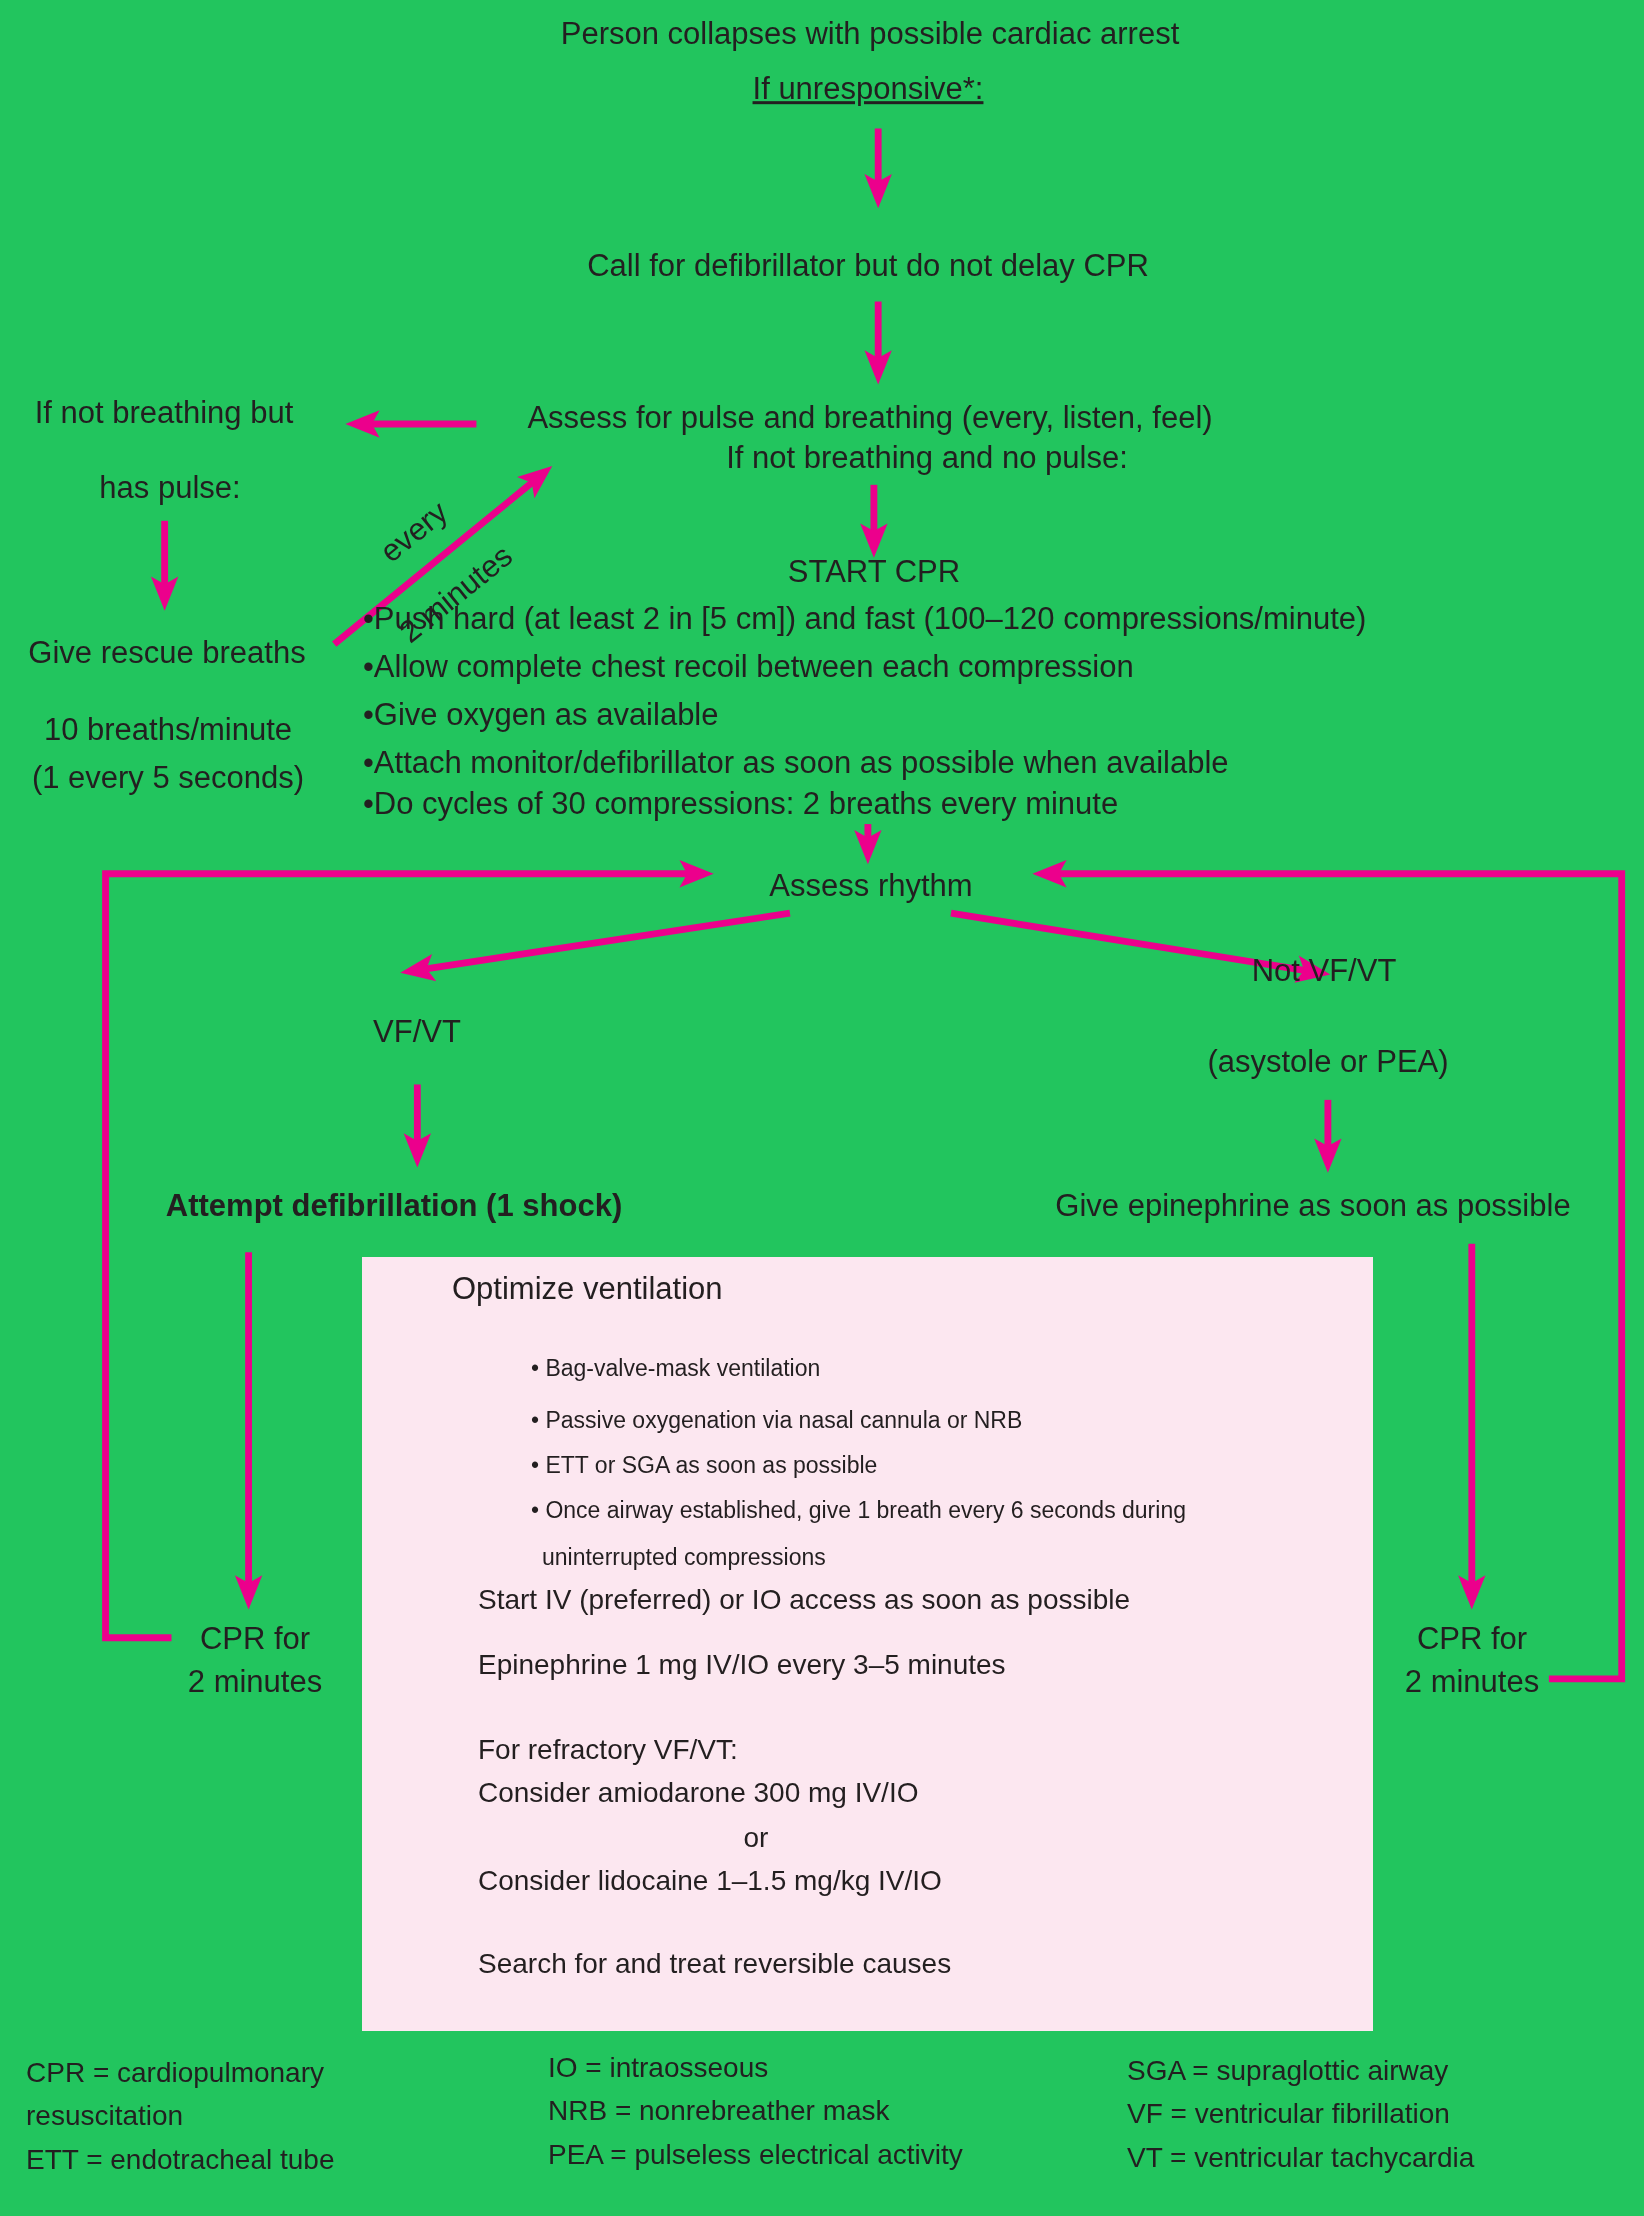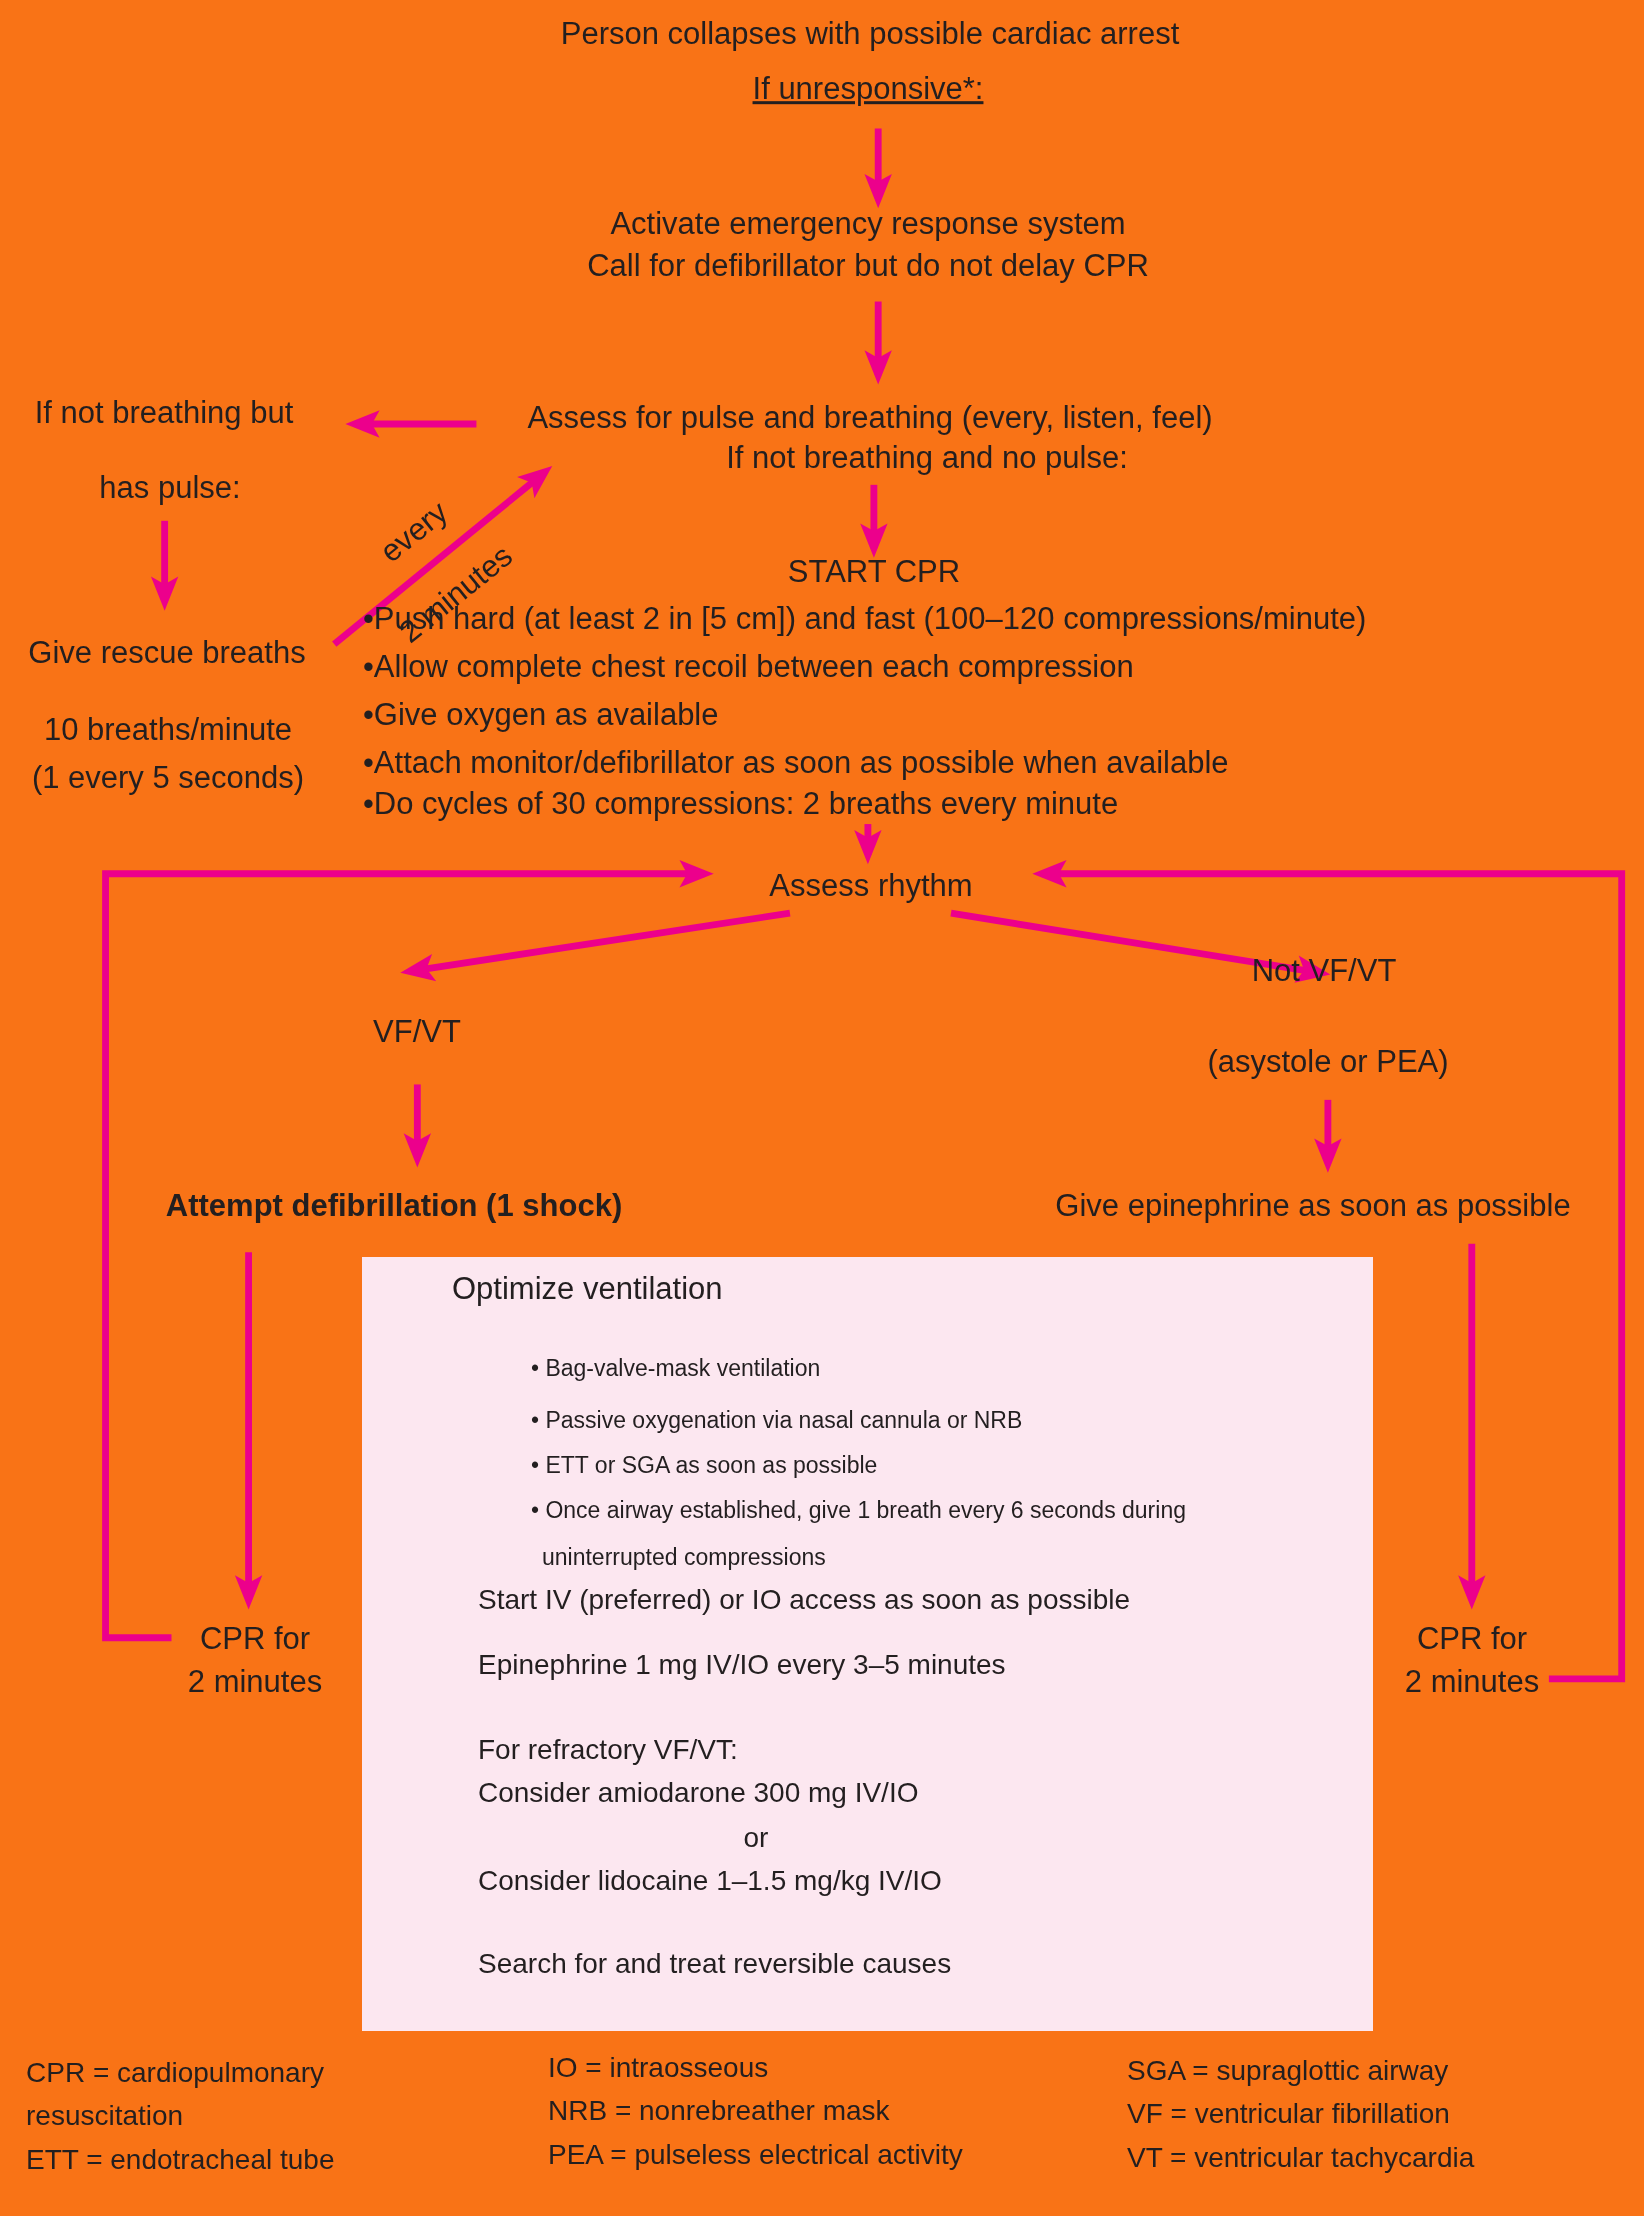--- a/index.html
+++ b/index.html
@@ -1,19 +1,19 @@
 <!DOCTYPE html>
 <html style="font-size:13.7px"><head>
 <meta charset="utf-8">
 <style>
   html,body{margin:0;padding:0;background:#ffffff;}
   #canvas{
     position:relative;
     width:1645px;height:2216px;
-    background:#f97316;
+    background:#22c55e;
     font-family:"Liberation Sans","DejaVu Sans",sans-serif;
     color:#231f20;
     overflow:hidden;
   }
   #arrows{position:absolute;left:0;top:0;z-index:1;pointer-events:none;}
   .t{ 
     position:absolute;z-index:2;transform:translate(-50%,-50%);
     white-space:nowrap;font-size:31px;line-height:1.15;color:#231f20;
     text-align:center;
   }
@@ -61,21 +61,20 @@
       <line x1="1110" y1="1066" x2="1542" y2="1136" marker-end="url(#ah)"></line>
       <line x1="487" y1="1266" x2="487" y2="1352" marker-end="url(#ah)"></line>
       <line x1="1550" y1="1284" x2="1550" y2="1358" marker-end="url(#ah)"></line>
       <line x1="290" y1="1462" x2="290" y2="1868" marker-end="url(#ah)"></line>
       <line x1="1718" y1="1452" x2="1718" y2="1868" marker-end="url(#ah)"></line>
     </g>
   </svg>
 
   <div class="t" style="left:870px;top:34px;">Person collapses with possible cardiac arrest</div>
   <div class="t" style="left:868px;top:89px;text-decoration:underline;">If unresponsive*:</div>
-  <div class="t" style="left:868px;top:224px;">Activate emergency response system</div>
   <div class="t" style="left:868px;top:266px;">Call for defibrillator but do not delay CPR</div>
   <div class="t" style="left:870px;top:418px;">Assess for pulse and breathing (every, listen, feel)</div>
 
   <div class="t" style="left:164px;top:413px;">If not breathing but</div>
   <div class="t" style="left:170px;top:488px;">has pulse:</div>
   <div class="t" style="left:167px;top:653px;">Give rescue breaths</div>
   <div class="t" style="left:168px;top:730px;">10 breaths/minute</div>
   <div class="t" style="left:168px;top:778px;">(1 every 5 seconds)</div>
 
   <div class="t rot" style="left:414px;top:532px;">every</div>

